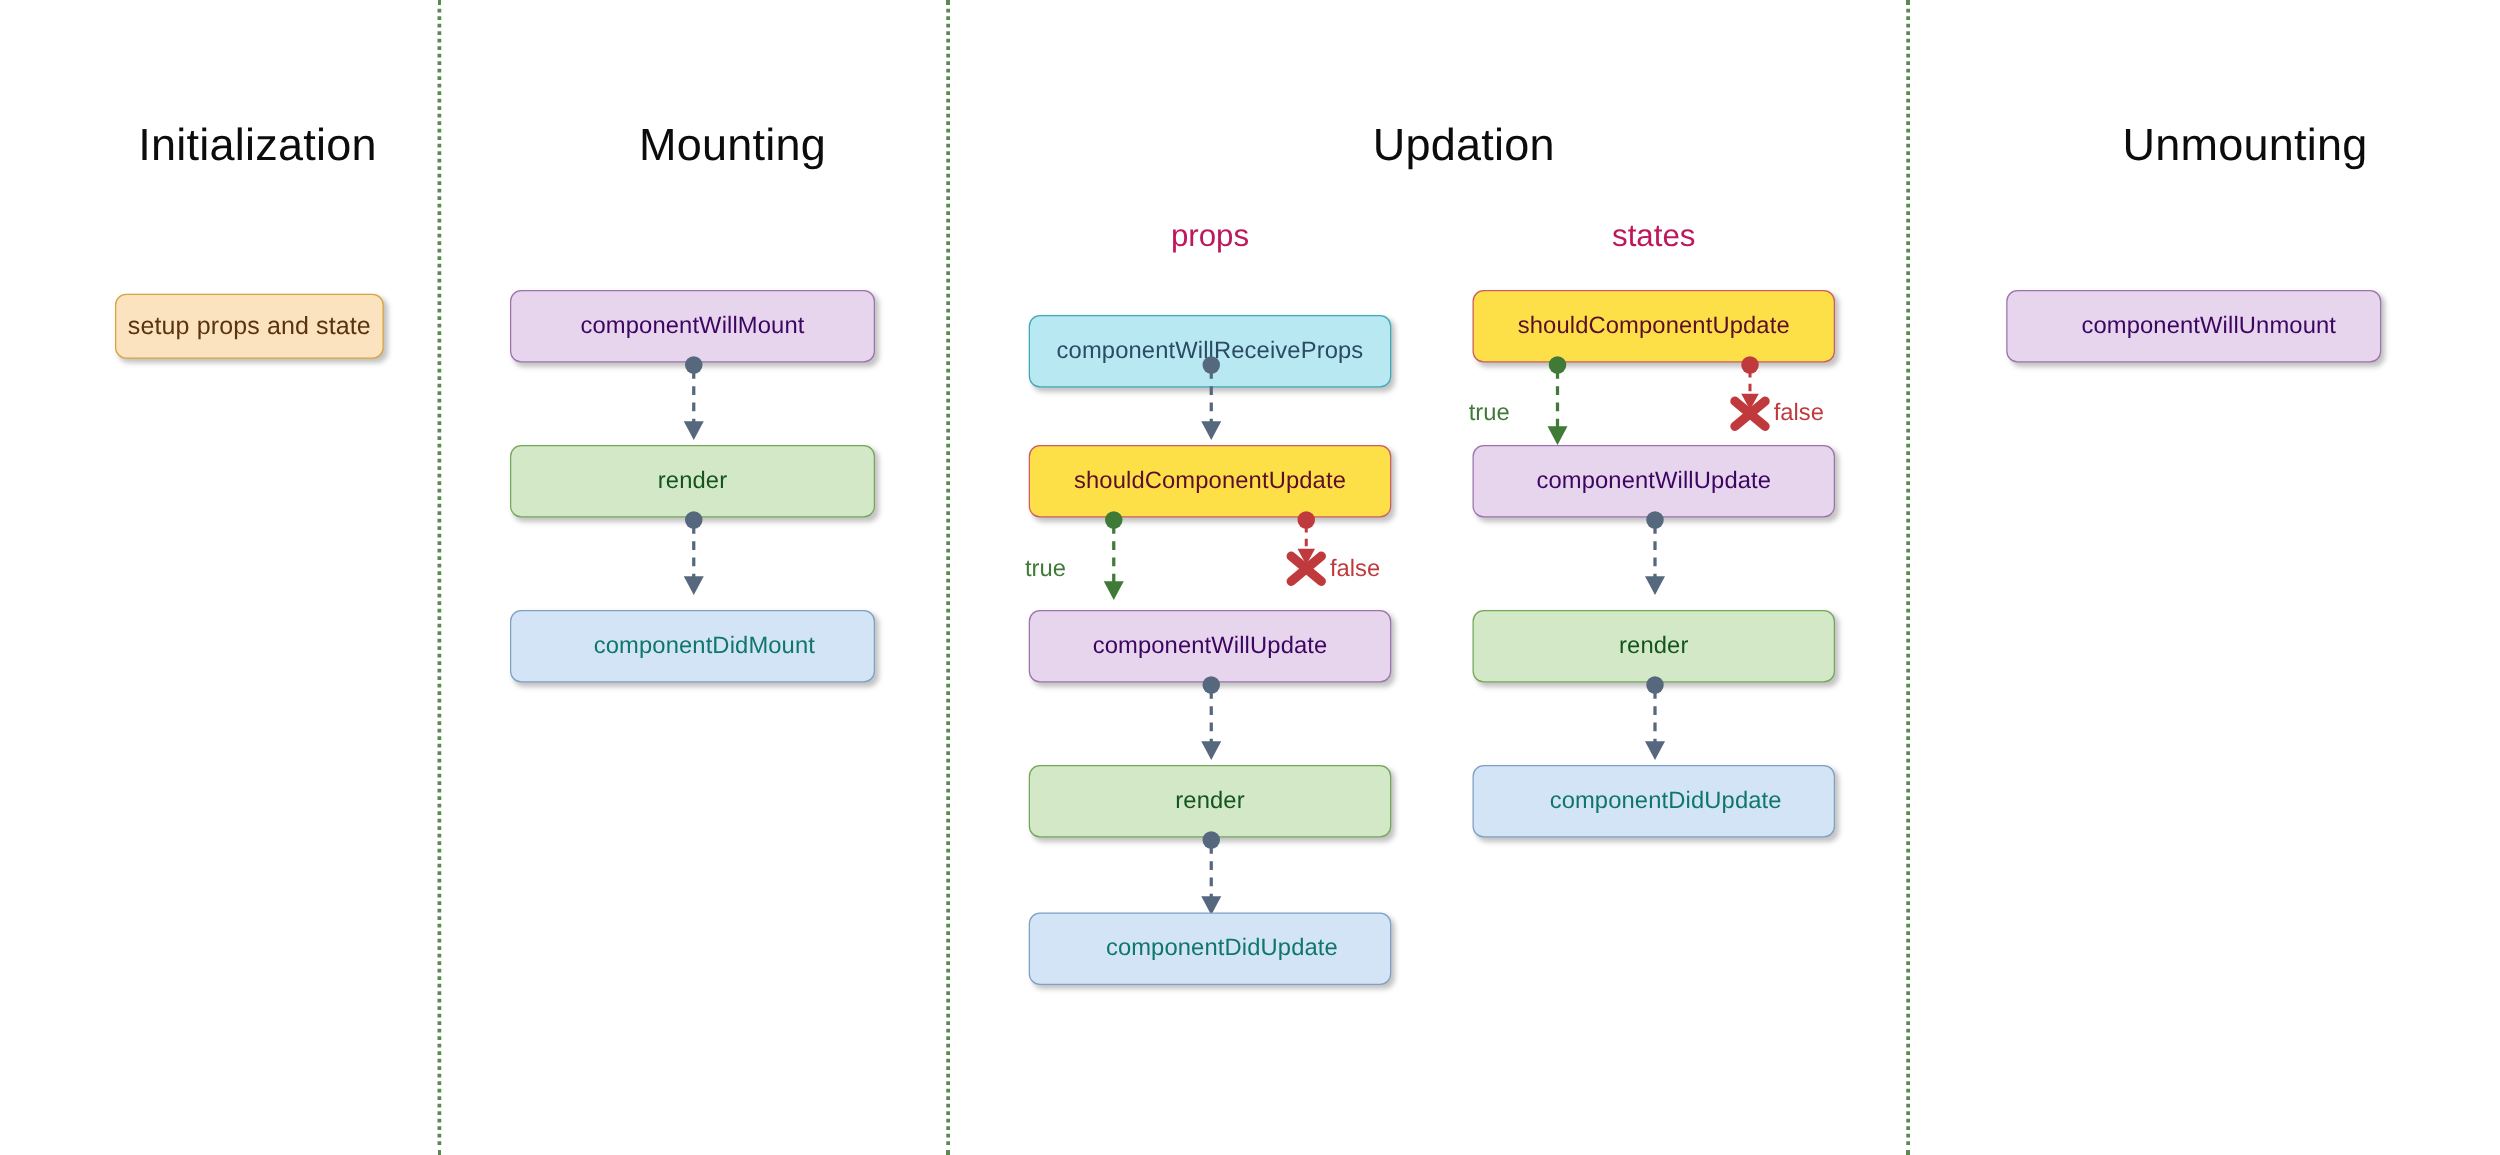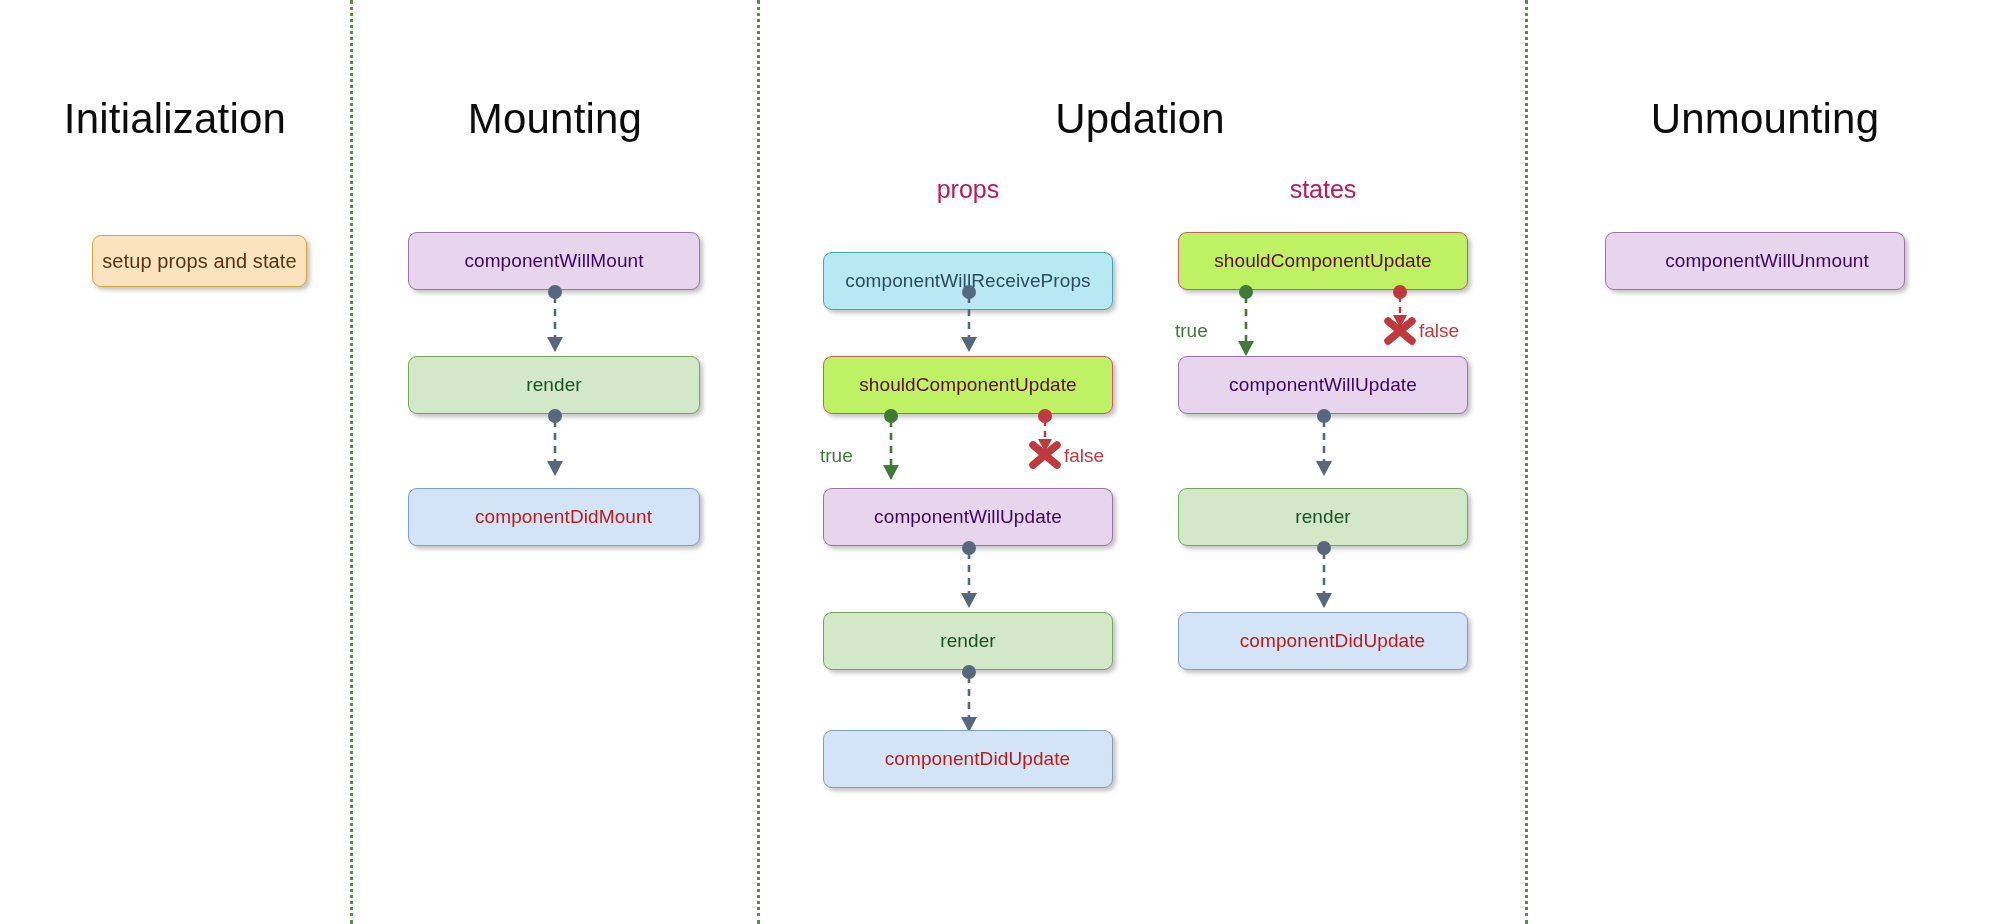--- a/index.html
+++ b/index.html
@@ -25,25 +25,26 @@
     top: 0;
     width: 0;
     height: 924px;
     border-left: 3px dotted #5a8a52;
   }
 
   
   .phase-title {
     position: absolute;
     text-align: center;
-    font-size: 42px;
+    font-size: 36px;
     font-weight: 400;
     color: #0c0c0c;
     letter-spacing: 0.2px;
     white-space: nowrap;
+    padding-left: 31px;
   }
 
   
   .sub-title {
     position: absolute;
     text-align: center;
     font-size: 25px;
     font-weight: 400;
     color: #be185d;
     white-space: nowrap;
@@ -60,23 +61,23 @@
     border-width: 1.6px;
     border-style: solid;
     font-size: 19px;
     letter-spacing: 0.1px;
     box-shadow: 3px 3px 4px rgba(80,80,80,0.34);
     overflow: hidden;
     white-space: nowrap;
   }
   .node.purple { background:#e6d5ec; border-color:#9d73ad; color:#3c0561; }
   .node.green  { background:#d3e8c6; border-color:#74a75a; color:#14541f; }
-  .node.blue   { background:#d4e4f7; border-color:#7f9fc4; color:#b91c1c;padding-left:19px; }
+  .node.blue   { background:#d4e4f7; border-color:#7f9fc4; color:#0f766e;padding-left:19px; }
   .node.cyan   { background:#b8e9f2; border-color:#3fa8ba; color:#2d4a63; }
-  .node.red    { background:#bef264; border-color:#cf5c5c; color:#5c0d28; }
+  .node.red    { background:#fde047; border-color:#cf5c5c; color:#5c0d28; }
   .node.orange { background:#fbe3bf; border-color:#d8a43c; color:#5a3410; font-size:20px; }
 
   
   .conn { position: absolute; }
   .conn svg { display: block; overflow: visible; }
 
   
   .branch-label {
     position: absolute;
     font-size: 19px;

